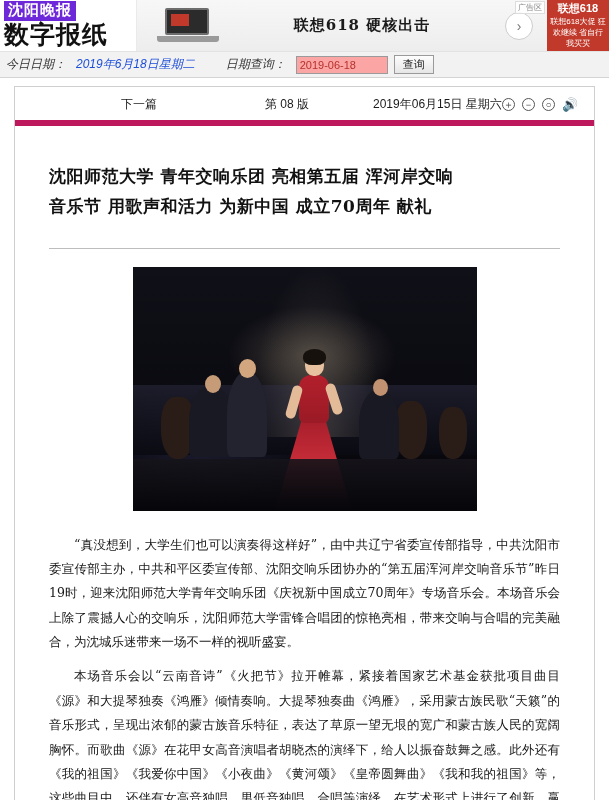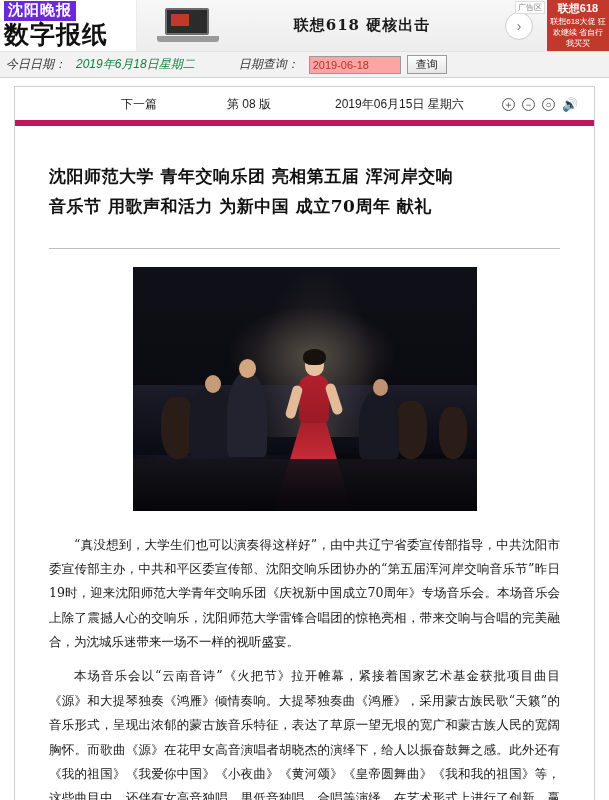--- a/index.html
+++ b/index.html
@@ -130,21 +130,21 @@
     background: #f2f2f2;
     border-bottom: 1px solid #d4d4d4;
     display: flex;
     align-items: center;
     padding: 0 6px;
     font-size: 12px;
     color: #333;
   }
   .datebar .seg { margin-right: 10px; white-space: nowrap; font-style: italic; }
   .datebar .lbl { color: #333; }
-  .datebar .val { color: #15803d; }
+  .datebar .val { color: #1d4ed8; }
   .datebar .spacer { flex: 1 1 auto; }
   .datebar input.dateinput {
     width: 92px; height: 18px;
     border: 1px solid #9a9a9a;
     background: #fca5a5;
     font-size: 11px;
     font-family: "Liberation Sans", sans-serif;
     color: #b3322b;
     padding: 0 3px;
   }
@@ -170,21 +170,21 @@
   }
   .navrow {
     display: flex;
     align-items: center;
     font-size: 12px;
     color: #333;
     padding: 9px 10px 7px 10px;
     border-bottom: 6px solid #be185d;
   }
   .navrow .next { margin-left: 96px; color: #1b1b1b; cursor: pointer; }
-  .navrow .pagenum { margin-left: 70px; color: #1b1b1b; }
+  .navrow .pagenum { margin-left: 108px; color: #1b1b1b; }
   .navrow .date { margin-left: 64px; color: #1b1b1b; }
   .navrow .tools { margin-left: auto; display: flex; gap: 7px; align-items: center; padding-right: 8px; }
   .tool {
     width: 13px; height: 13px; border-radius: 50%;
     border: 1px solid #555; color: #444;
     font-size: 10px; line-height: 11px; text-align: center;
     cursor: pointer; display: block;
   }
   .tool.plain { border: none; font-size: 13px; line-height: 13px; width: 14px; }
 
@@ -318,21 +318,21 @@
       <span class="big">联想618</span>
       <span>联想618大促
 狂欢继续
 省自行我买买</span>
     </div>
   </div>
 
   <div class="datebar">
     <span class="seg lbl">今日日期：</span>
     <span class="seg val">2019年6月18日星期二</span>
-    <span class="seg lbl" style="margin-left:34px">日期查询：</span>
+    <span class="seg lbl" style="margin-left:21px">日期查询：</span>
     <input class="dateinput" type="text" value="2019-06-18" style="">
     <button class="qbtn">查询</button>
     <span class="spacer"></span>
   </div>
 
   <div class="sheet">
 
     <div class="navrow">
       <span class="next">下一篇</span>
       <span class="pagenum">第 08 版</span>

